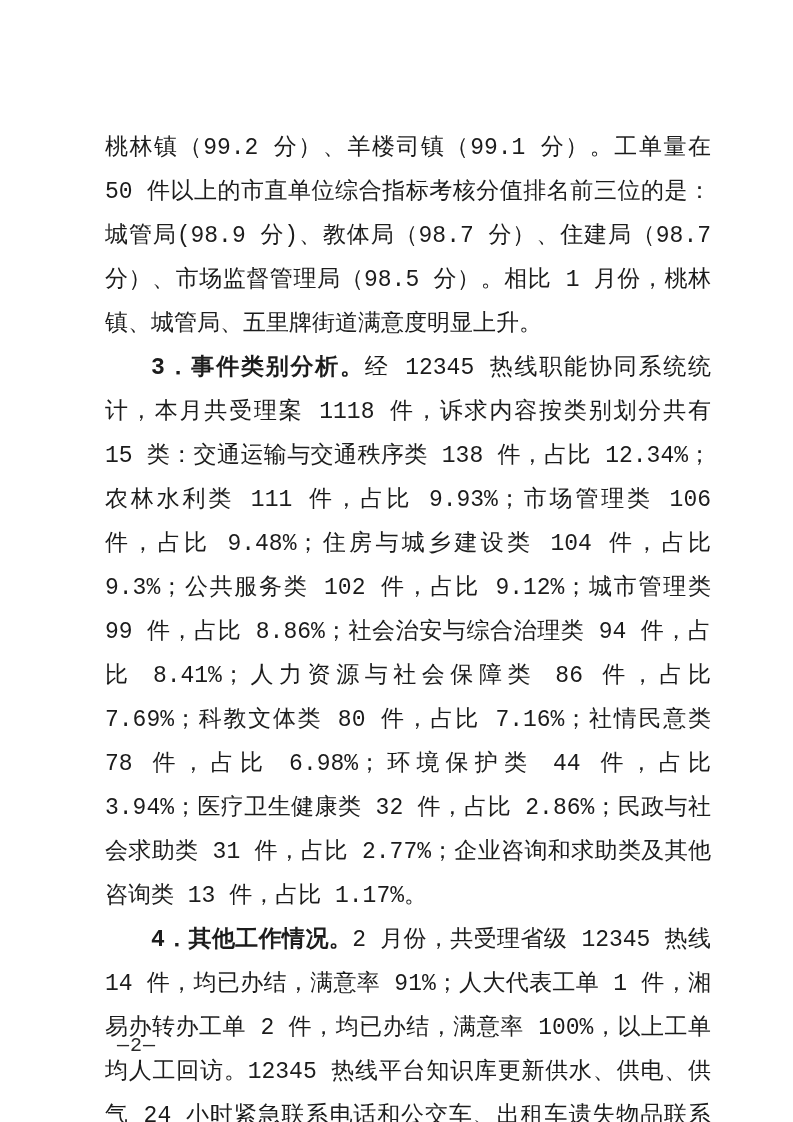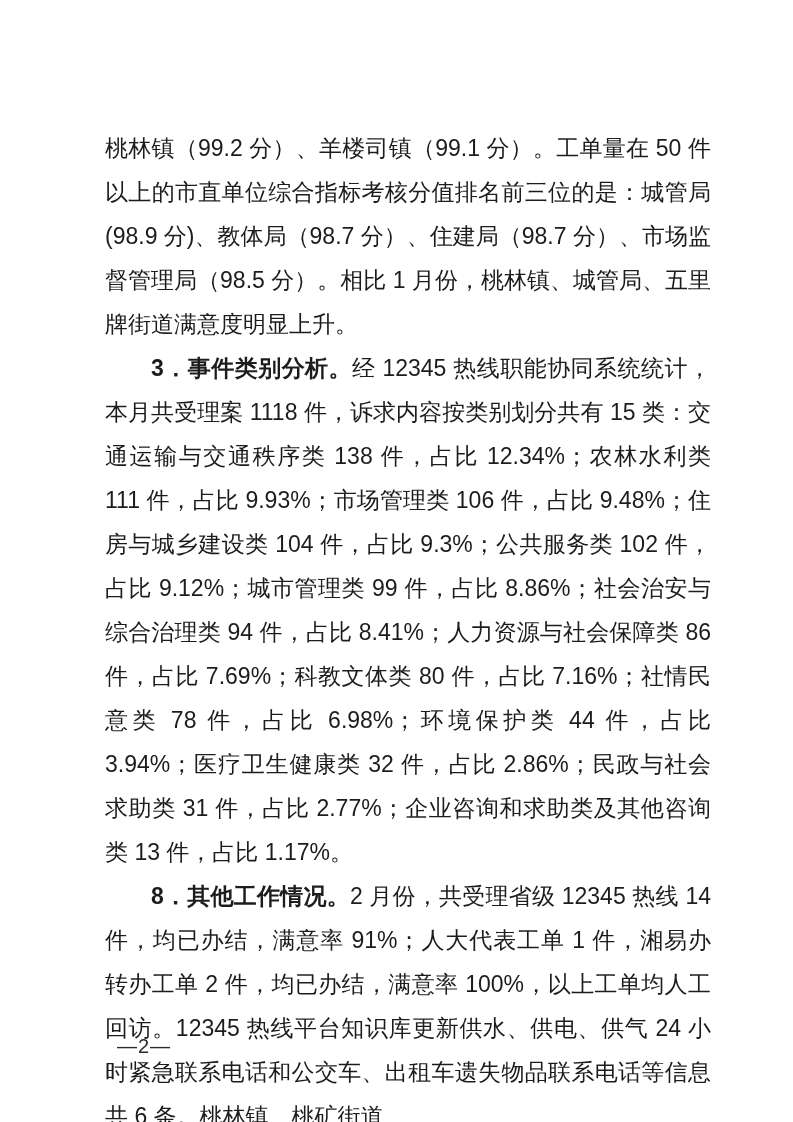--- a/index.html
+++ b/index.html
@@ -6,21 +6,21 @@
     margin: 0;
     padding: 0;
     background: #ffffff;
   }
   .page {
     position: relative;
     width: 786px;
     height: 1122px;
     background: #ffffff;
     overflow: hidden;
-    font-family: Liberation Sans, sans-serif;
+    font-family: Liberation Mono, monospace;
   }
   .text-block {
     position: absolute;
     left: 105px;
     top: 126px;
     width: 606px;
     font-size: 23px;
     line-height: 44px;
     color: #1c1c1c;
     text-align: justify;
@@ -44,16 +44,16 @@
     letter-spacing: 1px;
   }
 </style>
 </head>
 <body>
 
 <div class="page">
   <div class="text-block" id="text-block">
       <p class="para"><span class="seg">桃林镇（99.2 分）、羊楼司镇（99.1 分）。工单量在 50 件以上的市直单位综合指标考核分值排名前三位的是：城管局(98.9 分)、教体局（98.7 分）、住建局（98.7 分）、市场监督管理局（98.5 分）。相比 1 月份，桃林镇、城管局、五里牌街道满意度明显上升。</span></p>
       <p class="para indent"><span class="seg bold">3．事件类别分析。</span><span class="seg">经 12345 热线职能协同系统统计，本月共受理案 1118 件，诉求内容按类别划分共有 15 类：交通运输与交通秩序类 138 件，占比 12.34%；农林水利类 111 件，占比 9.93%；市场管理类 106 件，占比 9.48%；住房与城乡建设类 104 件，占比 9.3%；公共服务类 102 件，占比 9.12%；城市管理类 99 件，占比 8.86%；社会治安与综合治理类 94 件，占比 8.41%；人力资源与社会保障类 86 件，占比 7.69%；科教文体类 80 件，占比 7.16%；社情民意类 78 件，占比 6.98%；环境保护类 44 件，占比 3.94%；医疗卫生健康类 32 件，占比 2.86%；民政与社会求助类 31 件，占比 2.77%；企业咨询和求助类及其他咨询类 13 件，占比 1.17%。</span></p>
-      <p class="para indent"><span class="seg bold">8．其他工作情况。</span><span class="seg">2 月份，共受理省级 12345 热线 14 件，均已办结，满意率 91%；人大代表工单 1 件，湘易办转办工单 2 件，均已办结，满意率 100%，以上工单均人工回访。12345 热线平台知识库更新供水、供电、供气 24 小时紧急联系电话和公交车、出租车遗失物品联系电话等信息共 6 条。桃林镇、桃矿街道、</span></p>
+      <p class="para indent"><span class="seg bold">4．其他工作情况。</span><span class="seg">2 月份，共受理省级 12345 热线 14 件，均已办结，满意率 91%；人大代表工单 1 件，湘易办转办工单 2 件，均已办结，满意率 100%，以上工单均人工回访。12345 热线平台知识库更新供水、供电、供气 24 小时紧急联系电话和公交车、出租车遗失物品联系电话等信息共 6 条。桃林镇、桃矿街道、</span></p>
     </div>
   <div class="footer-pagenum">—2—</div>
 </div>
 
 </body></html>

